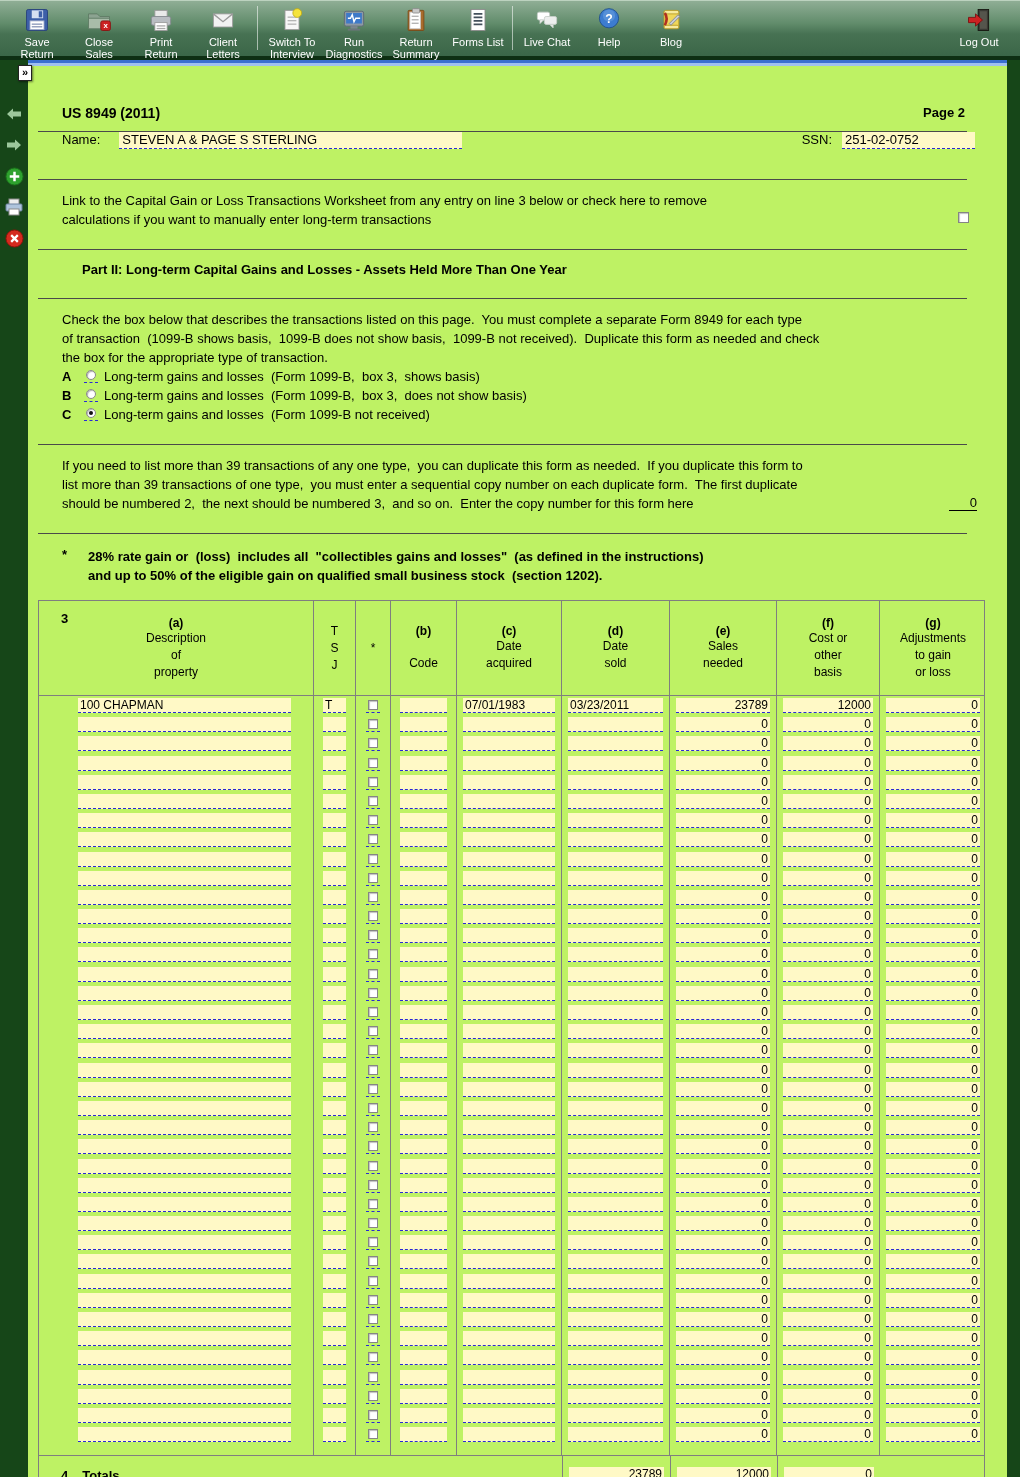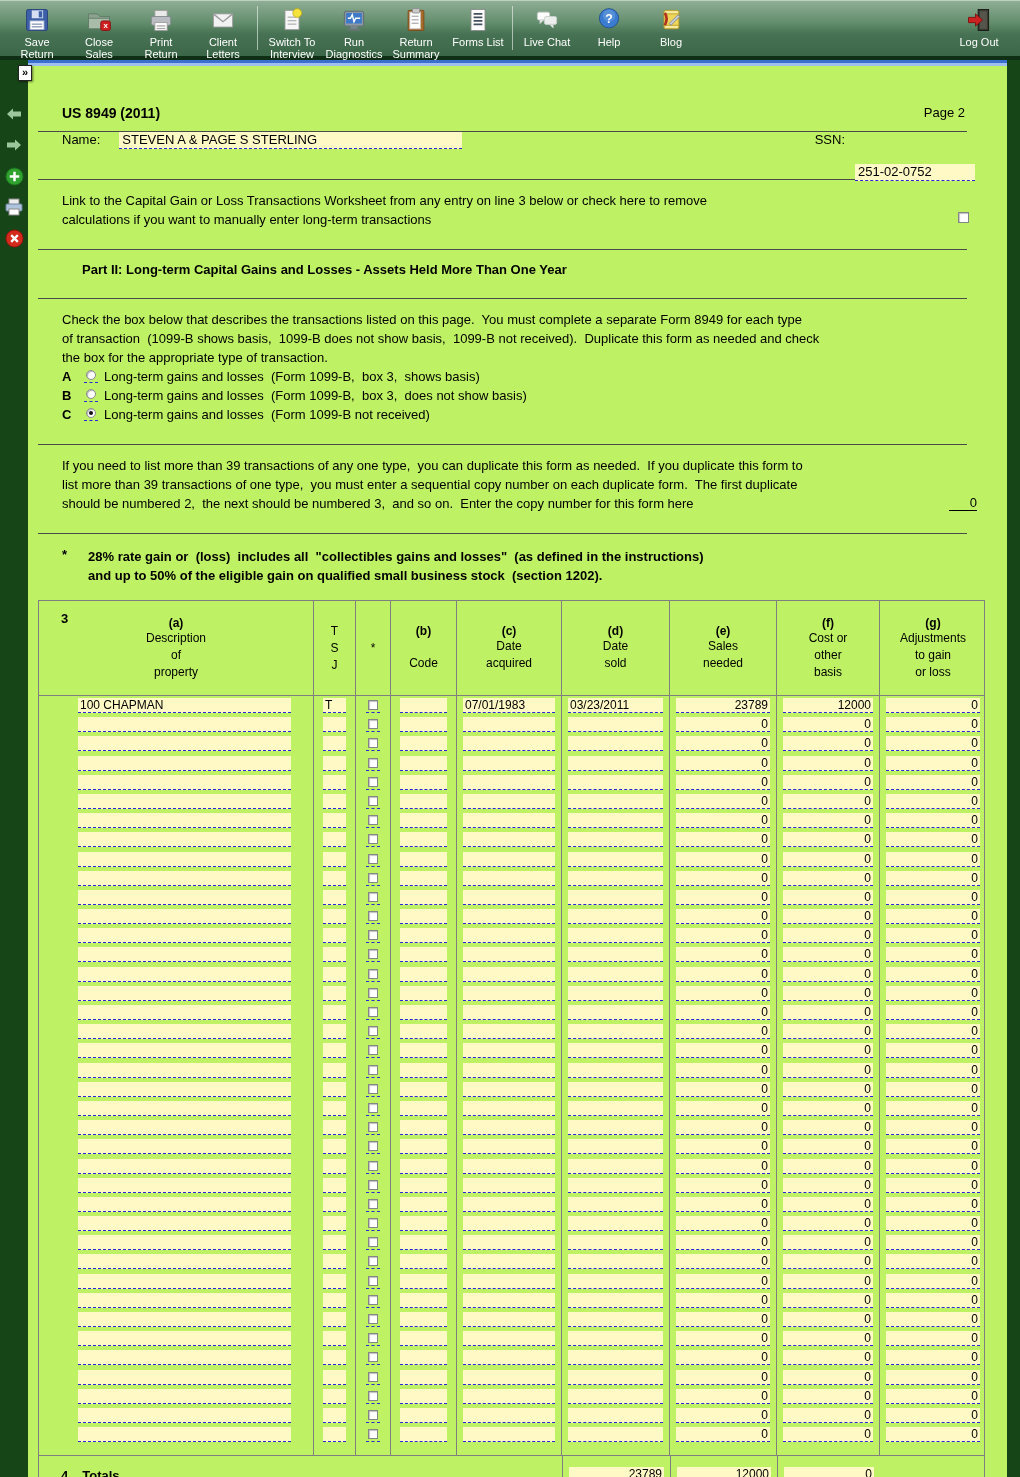--- a/index.html
+++ b/index.html
@@ -23,27 +23,27 @@
   .expand-btn { position:absolute; left:18px; top:5px; z-index:9; background:#fff; border:1px solid #222;
     font-size:11px; font-weight:bold; line-height:13px; padding:0 3px 1px; cursor:pointer; box-shadow:1px 1px 2px rgba(0,0,0,.5); }
 
   .page { background:#bef264; width:979px; border-top:3px solid #3A6FD0; box-shadow:inset 0 3px 0 #9FC0EF;
     padding:42px 22px 0 10px; color:#000; }
 
   
   .indent { margin-left:24px; }
   .titlerow { display:flex; justify-content:space-between; padding-right:20px; }
   .ftitle { font-size:14px; font-weight:bold; margin-left:24px; }
-  .fpage { font-size:13px; font-weight:normal; }
+  .fpage { font-size:13px; font-weight:bold; }
   .hrline { height:1px; background:#4a4a4a; margin:10px 18px 0 0; }
   .namerow { display:flex; align-items:flex-start; height:37px; padding-right:10px; }
   .lbl { font-size:13px; }
   .fld-inline { background:#FFF9C6; border-bottom:1px dashed #2A2AD4; height:17px; font-size:13px; line-height:16px; padding:0 3px; }
   .name-fld { width:343px; margin-left:19px; }
-  .ssn-fld { width:120px; margin-left:10px;margin-top:32px; }
+  .ssn-fld { width:133px; margin-left:10px; }
   .spacer-flex { flex:1; }
 
   .para { font-size:13px; line-height:19px; white-space:pre-wrap; }
   .block { position:relative; padding:11px 0 10px; }
   .cb { display:inline-block; width:11px; height:11px; background:#fff; border:1px solid #858585;
     box-shadow:inset 1px 1px 1px rgba(0,0,0,.25); cursor:pointer; }
   .hdr-cb { position:absolute; right:16px; top:32px; }
 
   .part2 { font-size:13px; font-weight:bold; padding:12px 0 11px;margin-left:44px; }
 

